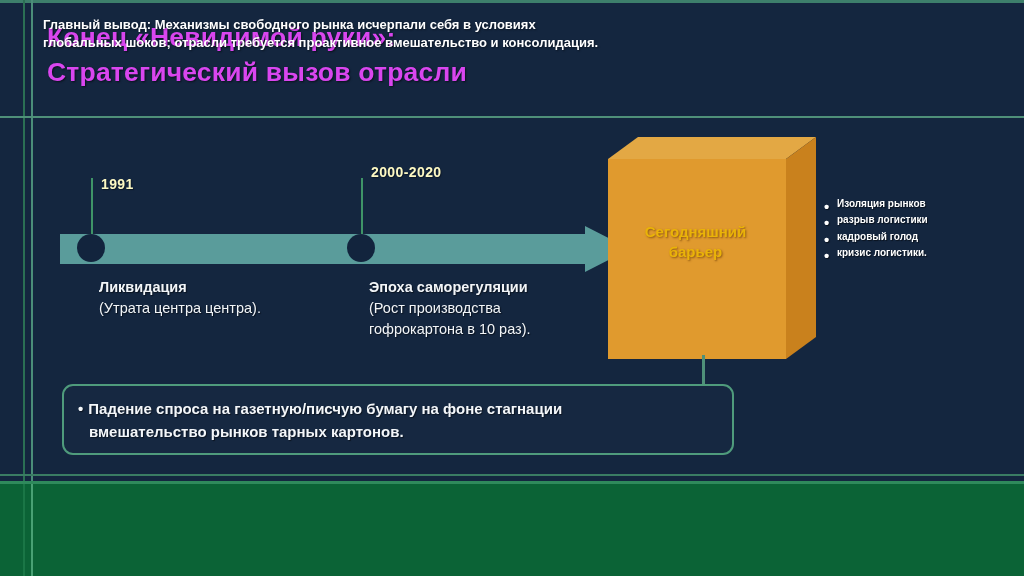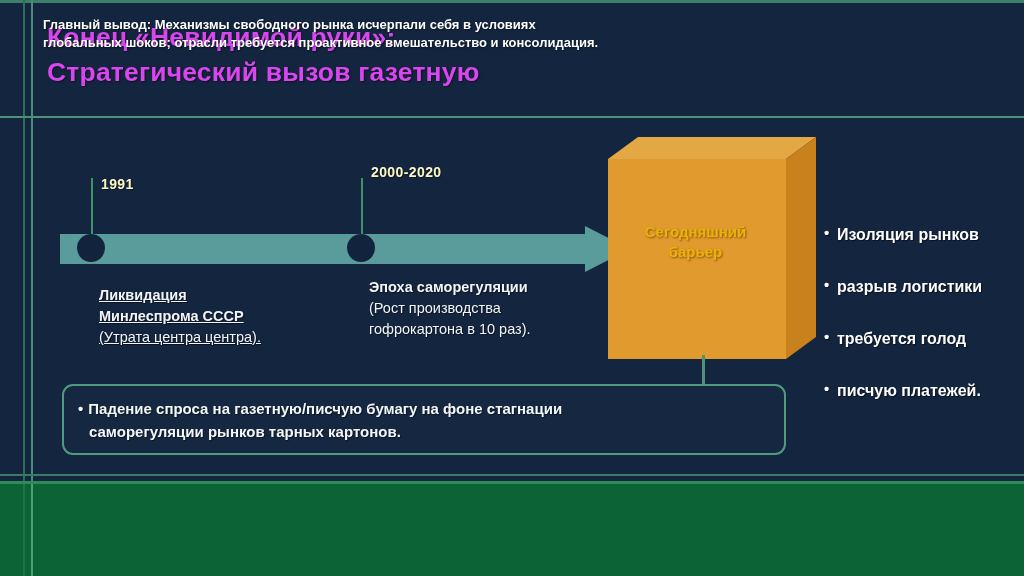--- a/index.html
+++ b/index.html
@@ -52,47 +52,47 @@
   }
   .dot-1 { left:77px; }
   .dot-2 { left:347px; }
 
   .tl-desc {
     position:absolute; color:#f2f5f8; font-size:14.5px; line-height:1.45;
     text-shadow:1px 1px 1px rgba(0,0,0,.5);
   }
   .tl-desc .strong { font-weight:bold; display:block; }
   .tl-desc .soft { font-weight:normal; display:block; }
-  #desc-1 { left:99px; top:285px; width:250px;text-decoration:underline; }
+  #desc-1 { left:99px; top:277px; width:250px; }
   #desc-2 { left:369px; top:277px; width:250px; }
 
   
   #barrier { position:absolute; left:608px; top:137px; width:208px; height:222px; }
   #barrier svg { display:block; }
   #barrier-label {
     position:absolute; left:608px; top:222px; width:175px;
     text-align:center; color:#eab308; font-size:15px; font-weight:bold;
     line-height:1.35; text-shadow:1px 1px 2px rgba(90,45,0,.6);
   }
   #drop-line { position:absolute; left:702px; top:355px; width:3px; height:30px; background:#4f9079; }
 
   
   #impacts { position:absolute; left:824px; top:196px; width:190px; }
   #impacts li {
-    list-style:none; color:#ffffff; font-size:16px; font-weight:bold;
+    list-style:none; color:#ffffff; font-size:10px; font-weight:bold;
     line-height:1.63; text-shadow:1px 1px 1px rgba(0,0,0,.55);
-    padding-left:13px; position:relative; white-space:nowrap;margin-top:26px;
+    padding-left:13px; position:relative; white-space:nowrap;
   }
   #impacts li:before {
     content:"\2022"; position:absolute; left:0; top:-1px; color:#ffffff; font-size:15px;
   }
 
   
   #callout {
-    position:absolute; left:62px; top:384px; width:724px; height:71px;
+    position:absolute; left:62px; top:384px; width:672px; height:71px;
     border:2px solid #4f9b7c; border-radius:11px;
     background:rgba(255,255,255,0.012);
   }
   #callout p {
     color:#f4f7fa; font-size:15px; font-weight:bold; line-height:1.5;
     padding:12px 0 0 14px; text-shadow:1px 1px 1px rgba(0,0,0,.5);
   }
   #callout p .b { margin-right:5px; }
 
   
@@ -114,35 +114,34 @@
 <div id="slide">
 
   <div class="deco-line h-top"></div>
   <div class="deco-line v1"></div>
   <div class="deco-line v2"></div>
   <div class="deco-line h-mid"></div>
   <div class="deco-line h-low"></div>
 
   <div id="title">
     <div>Конец «Невидимой руки»:</div>
-    <div>Стратегический вызов газетную</div>
+    <div>Стратегический вызов отрасли</div>
   </div>
 
   <div id="arrow-wrap">
     <svg width="570" height="46" viewBox="0 0 570 46">
       <path d="M0 8 L525 8 L525 0 L570 23 L525 46 L525 38 L0 38 Z" fill="#5a9c9b"></path>
     </svg>
   </div>
 
   <div class="tl-stem stem-1"></div>
   <div class="tl-date date-1">1991</div>
   <div class="tl-dot dot-1"></div>
   <div class="tl-desc" id="desc-1">
     <span class="strong">Ликвидация</span>
-    <span class="strong">Минлеспрома СССР</span>
     <span class="soft">(Утрата центра центра).</span>
   </div>
 
   <div class="tl-stem stem-2"></div>
   <div class="tl-date date-2">2000-2020</div>
   <div class="tl-dot dot-2"></div>
   <div class="tl-desc" id="desc-2">
     <span class="strong">Эпоха саморегуляции</span>
     <span class="soft">(Рост производства</span>
     <span class="soft">гофрокартона в 10 раз).</span>
@@ -157,28 +156,28 @@
   </div>
   <div id="barrier-label">
     <div>Сегодняшний</div>
     <div>барьер</div>
   </div>
   <div id="drop-line"></div>
 
   <ul id="impacts">
     <li>Изоляция рынков</li>
     <li>разрыв логистики</li>
-    <li>требуется голод</li>
-    <li>писчую платежей.</li>
+    <li>кадровый голод</li>
+    <li>кризис логистики.</li>
   </ul>
 
   <div id="callout">
     <p>
       <span class="b">•</span><span>Падение спроса на газетную/писчую бумагу на фоне стагнации</span><br>
-      <span style="margin-left:11px">саморегуляции рынков тарных картонов.</span>
+      <span style="margin-left:11px">вмешательство рынков тарных картонов.</span>
     </p>
   </div>
 
   <div id="banner">
     <div class="bv1"></div>
     <div class="bv2"></div>
   </div>
   <div id="banner-text">
     <div><span>Главный вывод:</span><span> Механизмы свободного рынка исчерпали себя в условиях</span></div>
     <div>глобальных шоков; отрасли требуется проактивное вмешательство и консолидация.</div>

